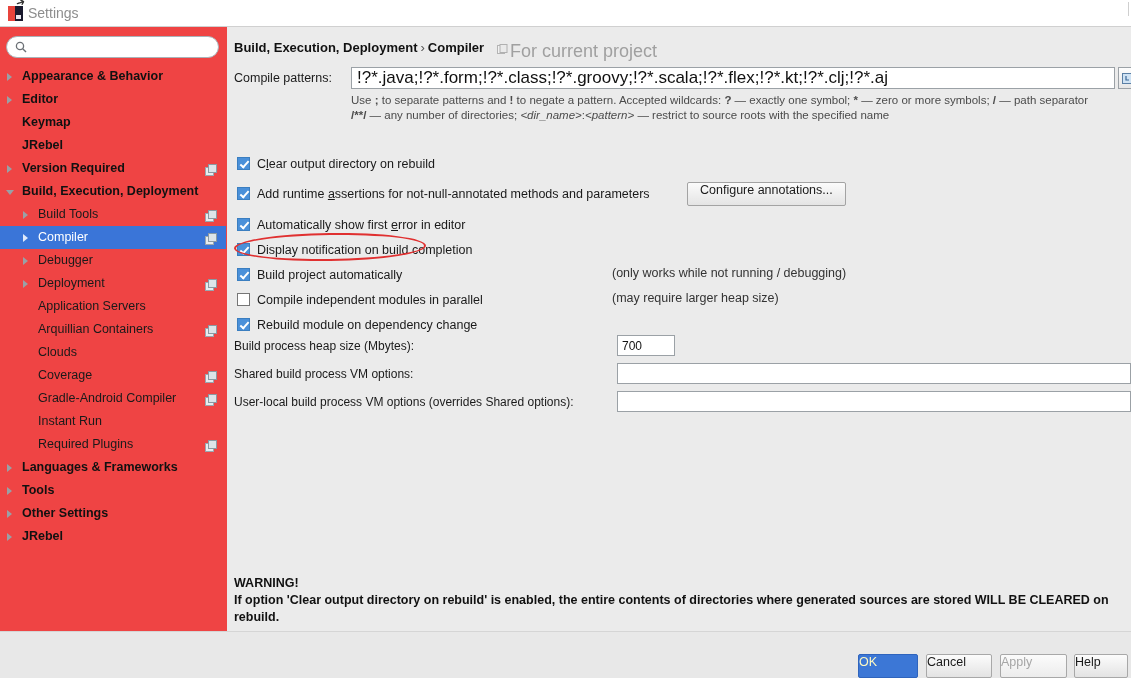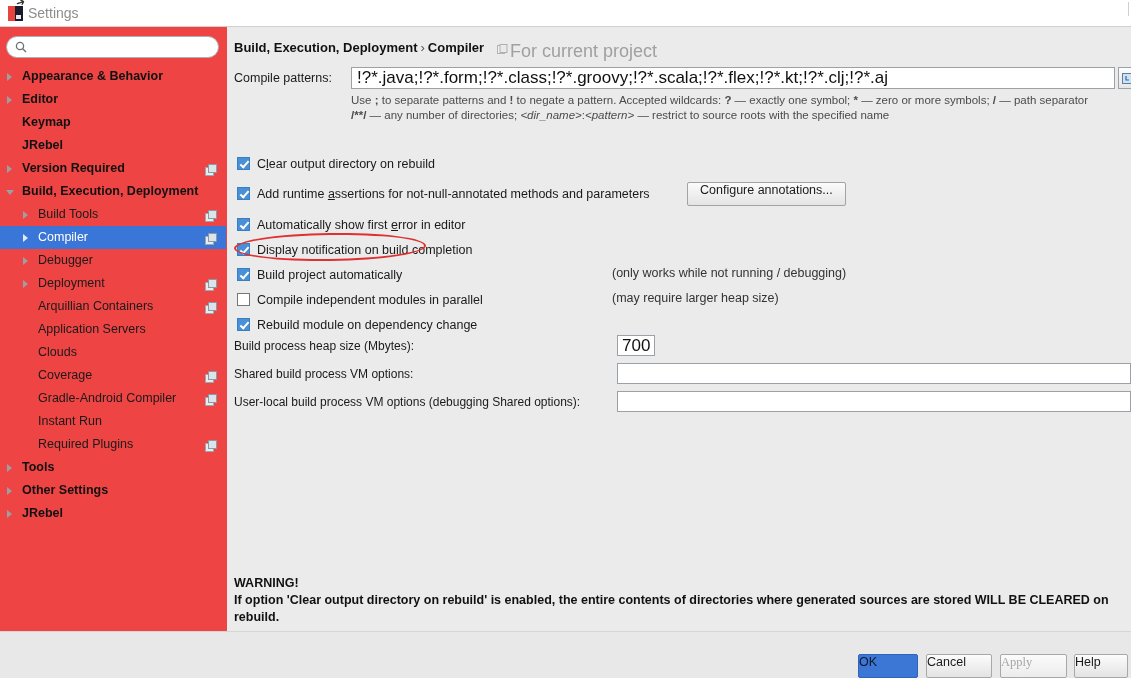--- a/index.html
+++ b/index.html
@@ -218,26 +218,26 @@
     transform: rotate(-0.8deg);
   }
 
   
   .frow-label {
     position: absolute;
     font-size: 12px; color: #1a1a1a; white-space: nowrap;
   }
   #heap-input {
     position: absolute; left: 390px; top: 308px;
-    width: 38px; height: 21px;
+    width: 58px; height: 21px;
     border: 1px solid #9ba1a6;
     background: #ffffff;
     padding: 0 4px;
     font-family: "Liberation Sans", sans-serif;
-    font-size: 17px; color: #111;
+    font-size: 12px; color: #111;
     outline: none;
   }
   #shared-vm {
     position: absolute; left: 390px; top: 336px;
     width: 514px; height: 21px;
     border: 1px solid #9ba1a6;
     background: #ffffff;
     padding: 0 4px;
     font-family: "Liberation Sans", sans-serif;
     font-size: 12.5px; color: #111;
@@ -275,24 +275,24 @@
     background: linear-gradient(#fcfcfc, #e3e3e3);
     font-family: "Liberation Sans", sans-serif;
     font-size: 12.5px;
     color: #1a1a1a;
     cursor: default;
   }
   #btn-ok {
     left: 858px; width: 60px;
     background: #3c77d6;
     border: 1px solid #2f64bd;
-    color: #0f172a;
+    color: #fef9c3;
   }
   #btn-cancel { left: 926px; width: 66px; }
-  #btn-apply  { left: 1000px; width: 67px; color: #a6a6a6; background: linear-gradient(#fbfbfb, #ececec); font-family: Liberation Serif, serif; }
+  #btn-apply  { left: 1000px; width: 67px; color: #a6a6a6; background: linear-gradient(#fbfbfb, #ececec); }
   #btn-help   { left: 1074px; width: 54px; }
 </style>
 </head>
 <body>
 
 <div id="titlebar">
   <div id="app-icon">
     <div class="ic-l"></div>
       <div class="ic-r"></div>
       <div class="ic-dot"></div>
@@ -377,30 +377,30 @@
         <span class="tw" style="left: 20px;">
           <i></i>
         </span>
         <span class="lbl" style="left: 38px;">Deployment</span>
         <span class="scope-ic"><svg viewBox="0 0 13 13" width="13" height="13">
             <rect x="0.5" y="3.5" width="8" height="8" fill="#e7ecef" stroke="#9aa7b0"></rect>
             <rect x="3.5" y="0.5" width="8" height="8" fill="#dde4e9" stroke="#8b99a3"></rect>
           </svg></span>
       </div>
       <div class="tree-row">
+        <span class="lbl" style="left: 38px;">Application Servers</span>
+      </div>
+      <div class="tree-row">
         <span class="lbl" style="left: 38px;">Arquillian Containers</span>
         <span class="scope-ic"><svg viewBox="0 0 13 13" width="13" height="13">
             <rect x="0.5" y="3.5" width="8" height="8" fill="#e7ecef" stroke="#9aa7b0"></rect>
             <rect x="3.5" y="0.5" width="8" height="8" fill="#dde4e9" stroke="#8b99a3"></rect>
           </svg></span>
       </div>
       <div class="tree-row">
-        <span class="lbl" style="left: 38px;">Application Servers</span>
-      </div>
-      <div class="tree-row">
         <span class="lbl" style="left: 38px;">Clouds</span>
       </div>
       <div class="tree-row">
         <span class="lbl" style="left: 38px;">Coverage</span>
         <span class="scope-ic"><svg viewBox="0 0 13 13" width="13" height="13">
             <rect x="0.5" y="3.5" width="8" height="8" fill="#e7ecef" stroke="#9aa7b0"></rect>
             <rect x="3.5" y="0.5" width="8" height="8" fill="#dde4e9" stroke="#8b99a3"></rect>
           </svg></span>
       </div>
       <div class="tree-row">
@@ -412,20 +412,26 @@
       </div>
       <div class="tree-row">
         <span class="lbl" style="left: 38px;">Instant Run</span>
       </div>
       <div class="tree-row">
         <span class="lbl" style="left: 38px;">Required Plugins</span>
         <span class="scope-ic"><svg viewBox="0 0 13 13" width="13" height="13">
             <rect x="0.5" y="3.5" width="8" height="8" fill="#e7ecef" stroke="#9aa7b0"></rect>
             <rect x="3.5" y="0.5" width="8" height="8" fill="#dde4e9" stroke="#8b99a3"></rect>
           </svg></span>
+      </div>
+      <div class="tree-row bold">
+        <span class="tw" style="left: 4px;">
+          <i></i>
+        </span>
+        <span class="lbl" style="left: 22px;">Languages &amp; Frameworks</span>
       </div>
       <div class="tree-row bold">
         <span class="tw" style="left: 4px;">
           <i></i>
         </span>
         <span class="lbl" style="left: 22px;">Tools</span>
       </div>
       <div class="tree-row bold">
         <span class="tw" style="left: 4px;">
           <i></i>
@@ -503,21 +509,21 @@
       <div class="note" style="left: 385px; top: 264px;">(may require larger heap size)</div>
     </div>
 
   <div id="cfg-annot">Configure annotations...</div>
 
   <div id="red-ellipse"></div>
 
   <div id="fields-host">
       <div class="frow-label" style="left: 7px; top: 312px;">Build process heap size (Mbytes):</div>
       <div class="frow-label" style="left: 7px; top: 340px;">Shared build process VM options:</div>
-      <div class="frow-label" style="left: 7px; top: 368px;">User-local build process VM options (debugging Shared options):</div>
+      <div class="frow-label" style="left: 7px; top: 368px;">User-local build process VM options (overrides Shared options):</div>
     </div>
 
   <input id="heap-input" type="text" value="700" style="">
   <input id="shared-vm" type="text" style="">
   <input id="userlocal-vm" type="text" style="">
 
   <div id="warning">
     <span>WARNING!</span><br>
     <span>If option 'Clear output directory on rebuild' is enabled, the entire contents of directories where generated sources are stored WILL BE CLEARED on rebuild.</span>
   </div>

